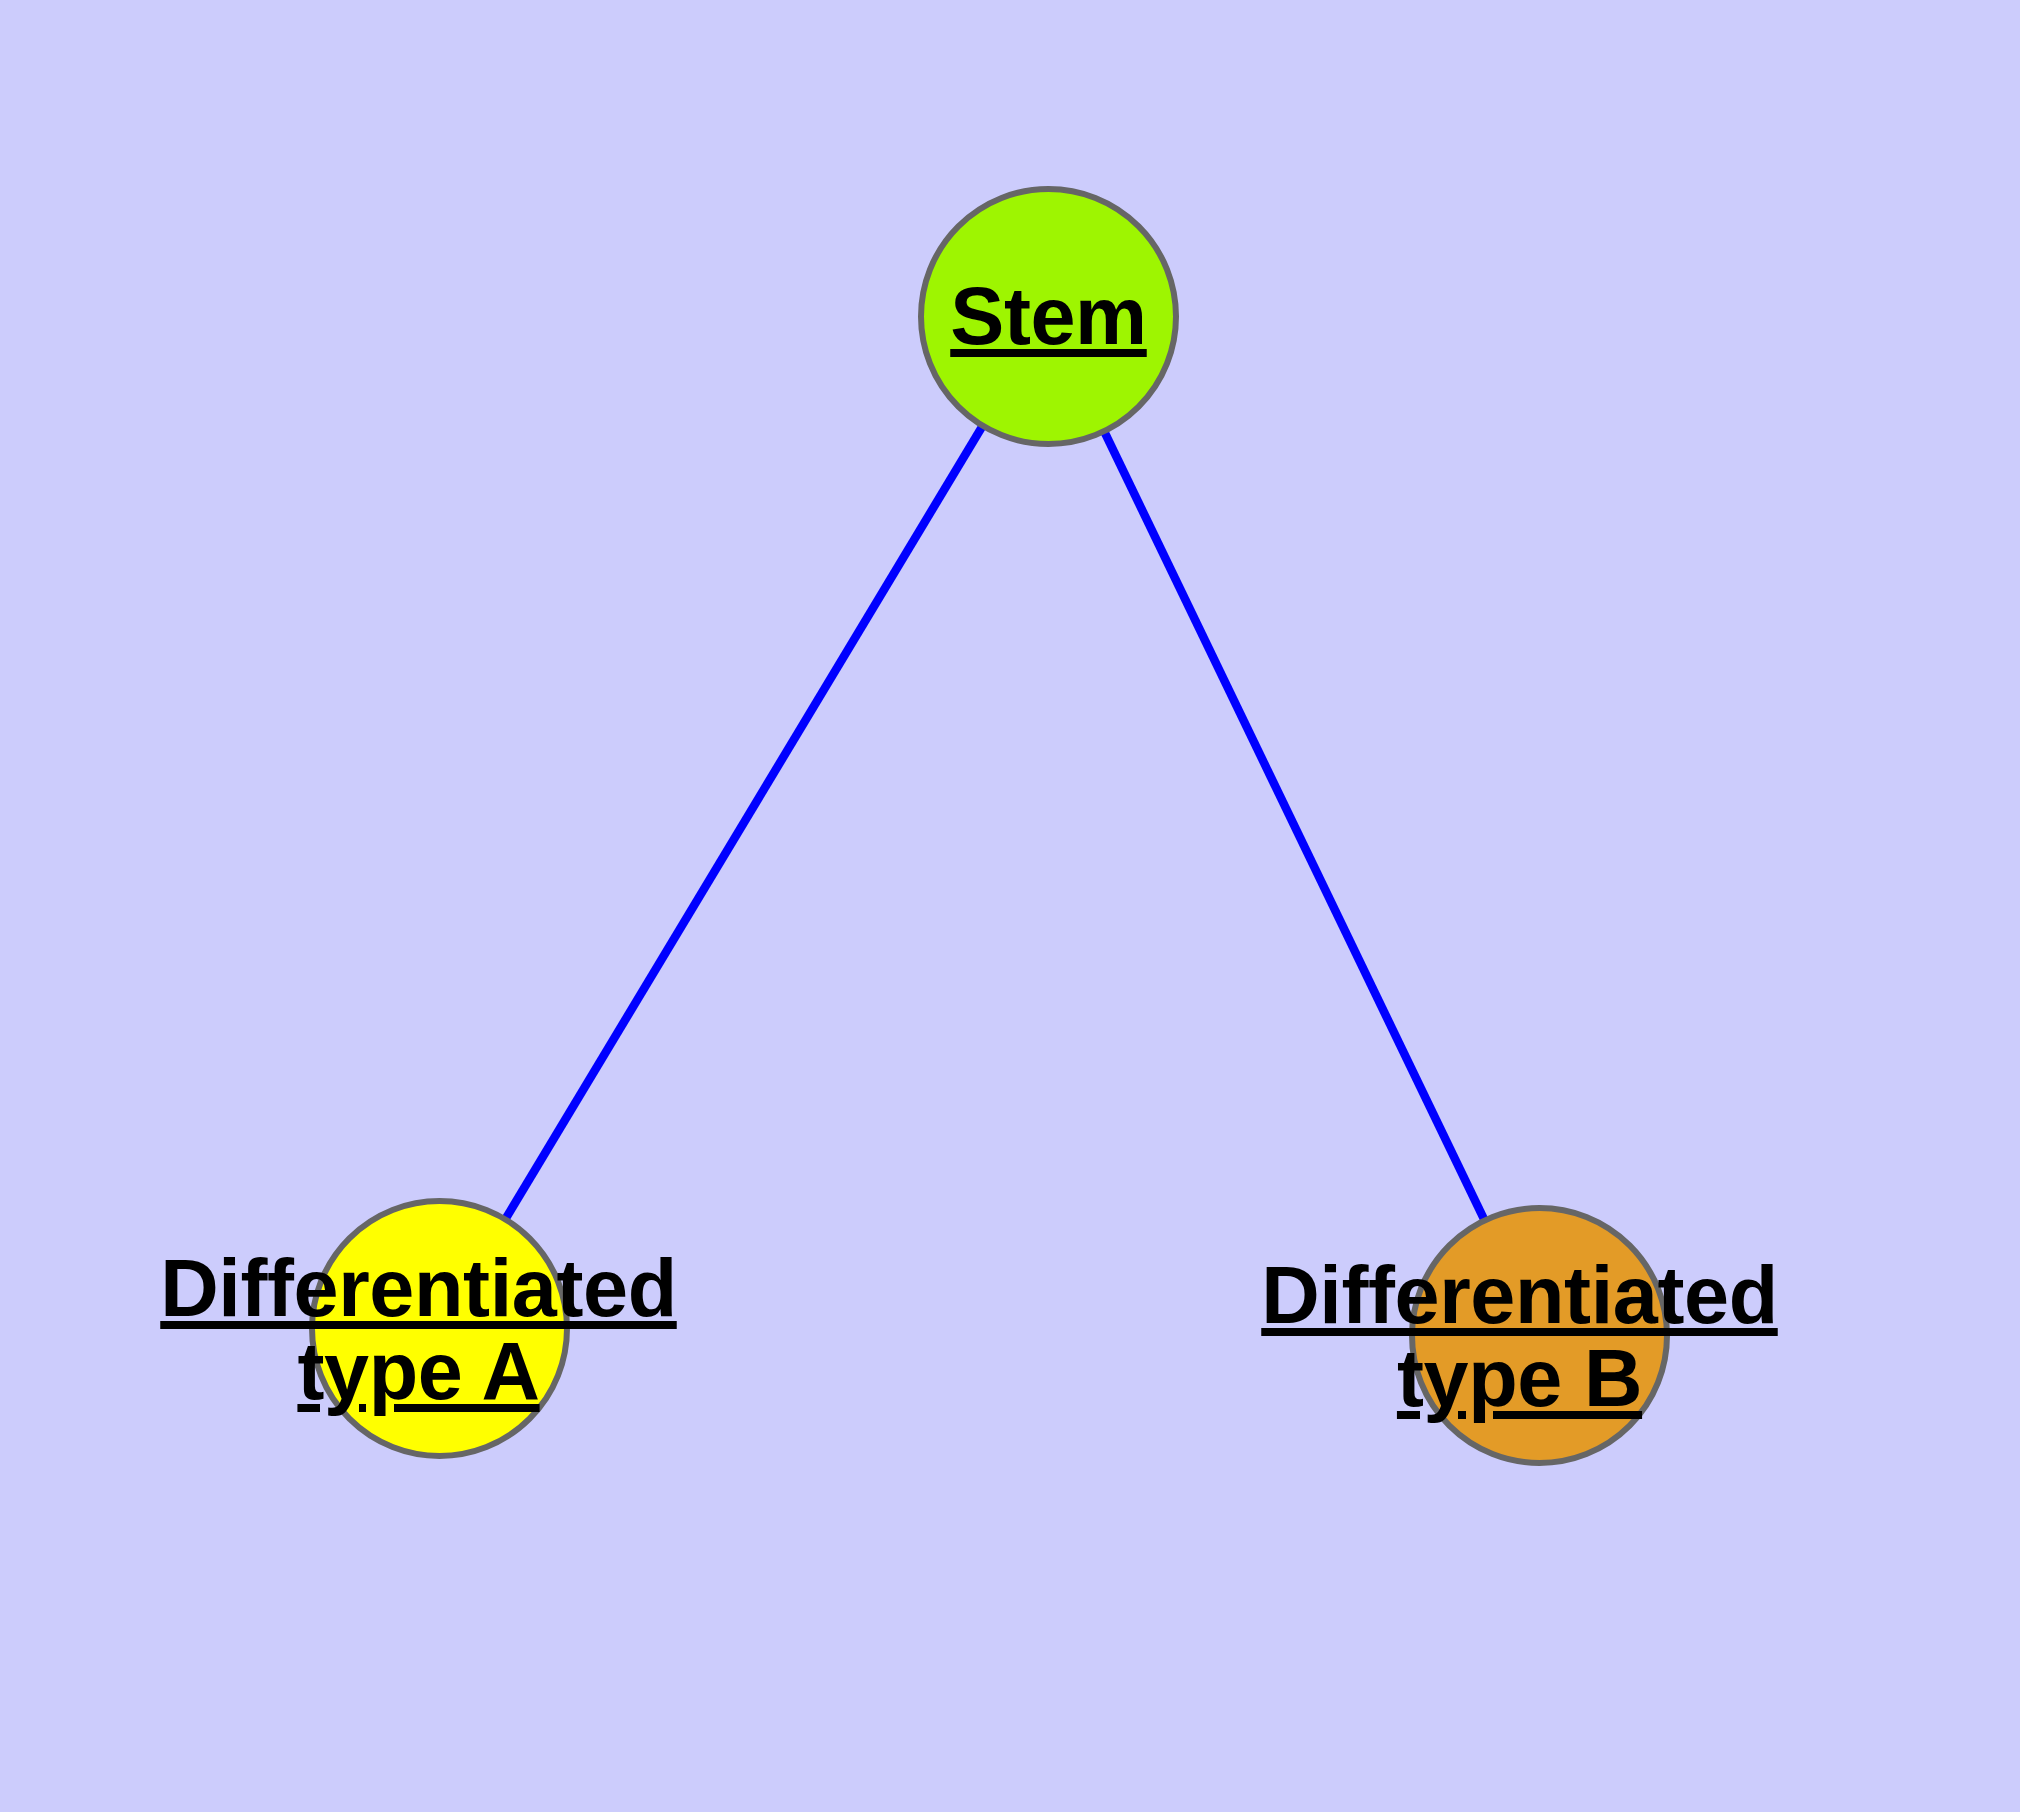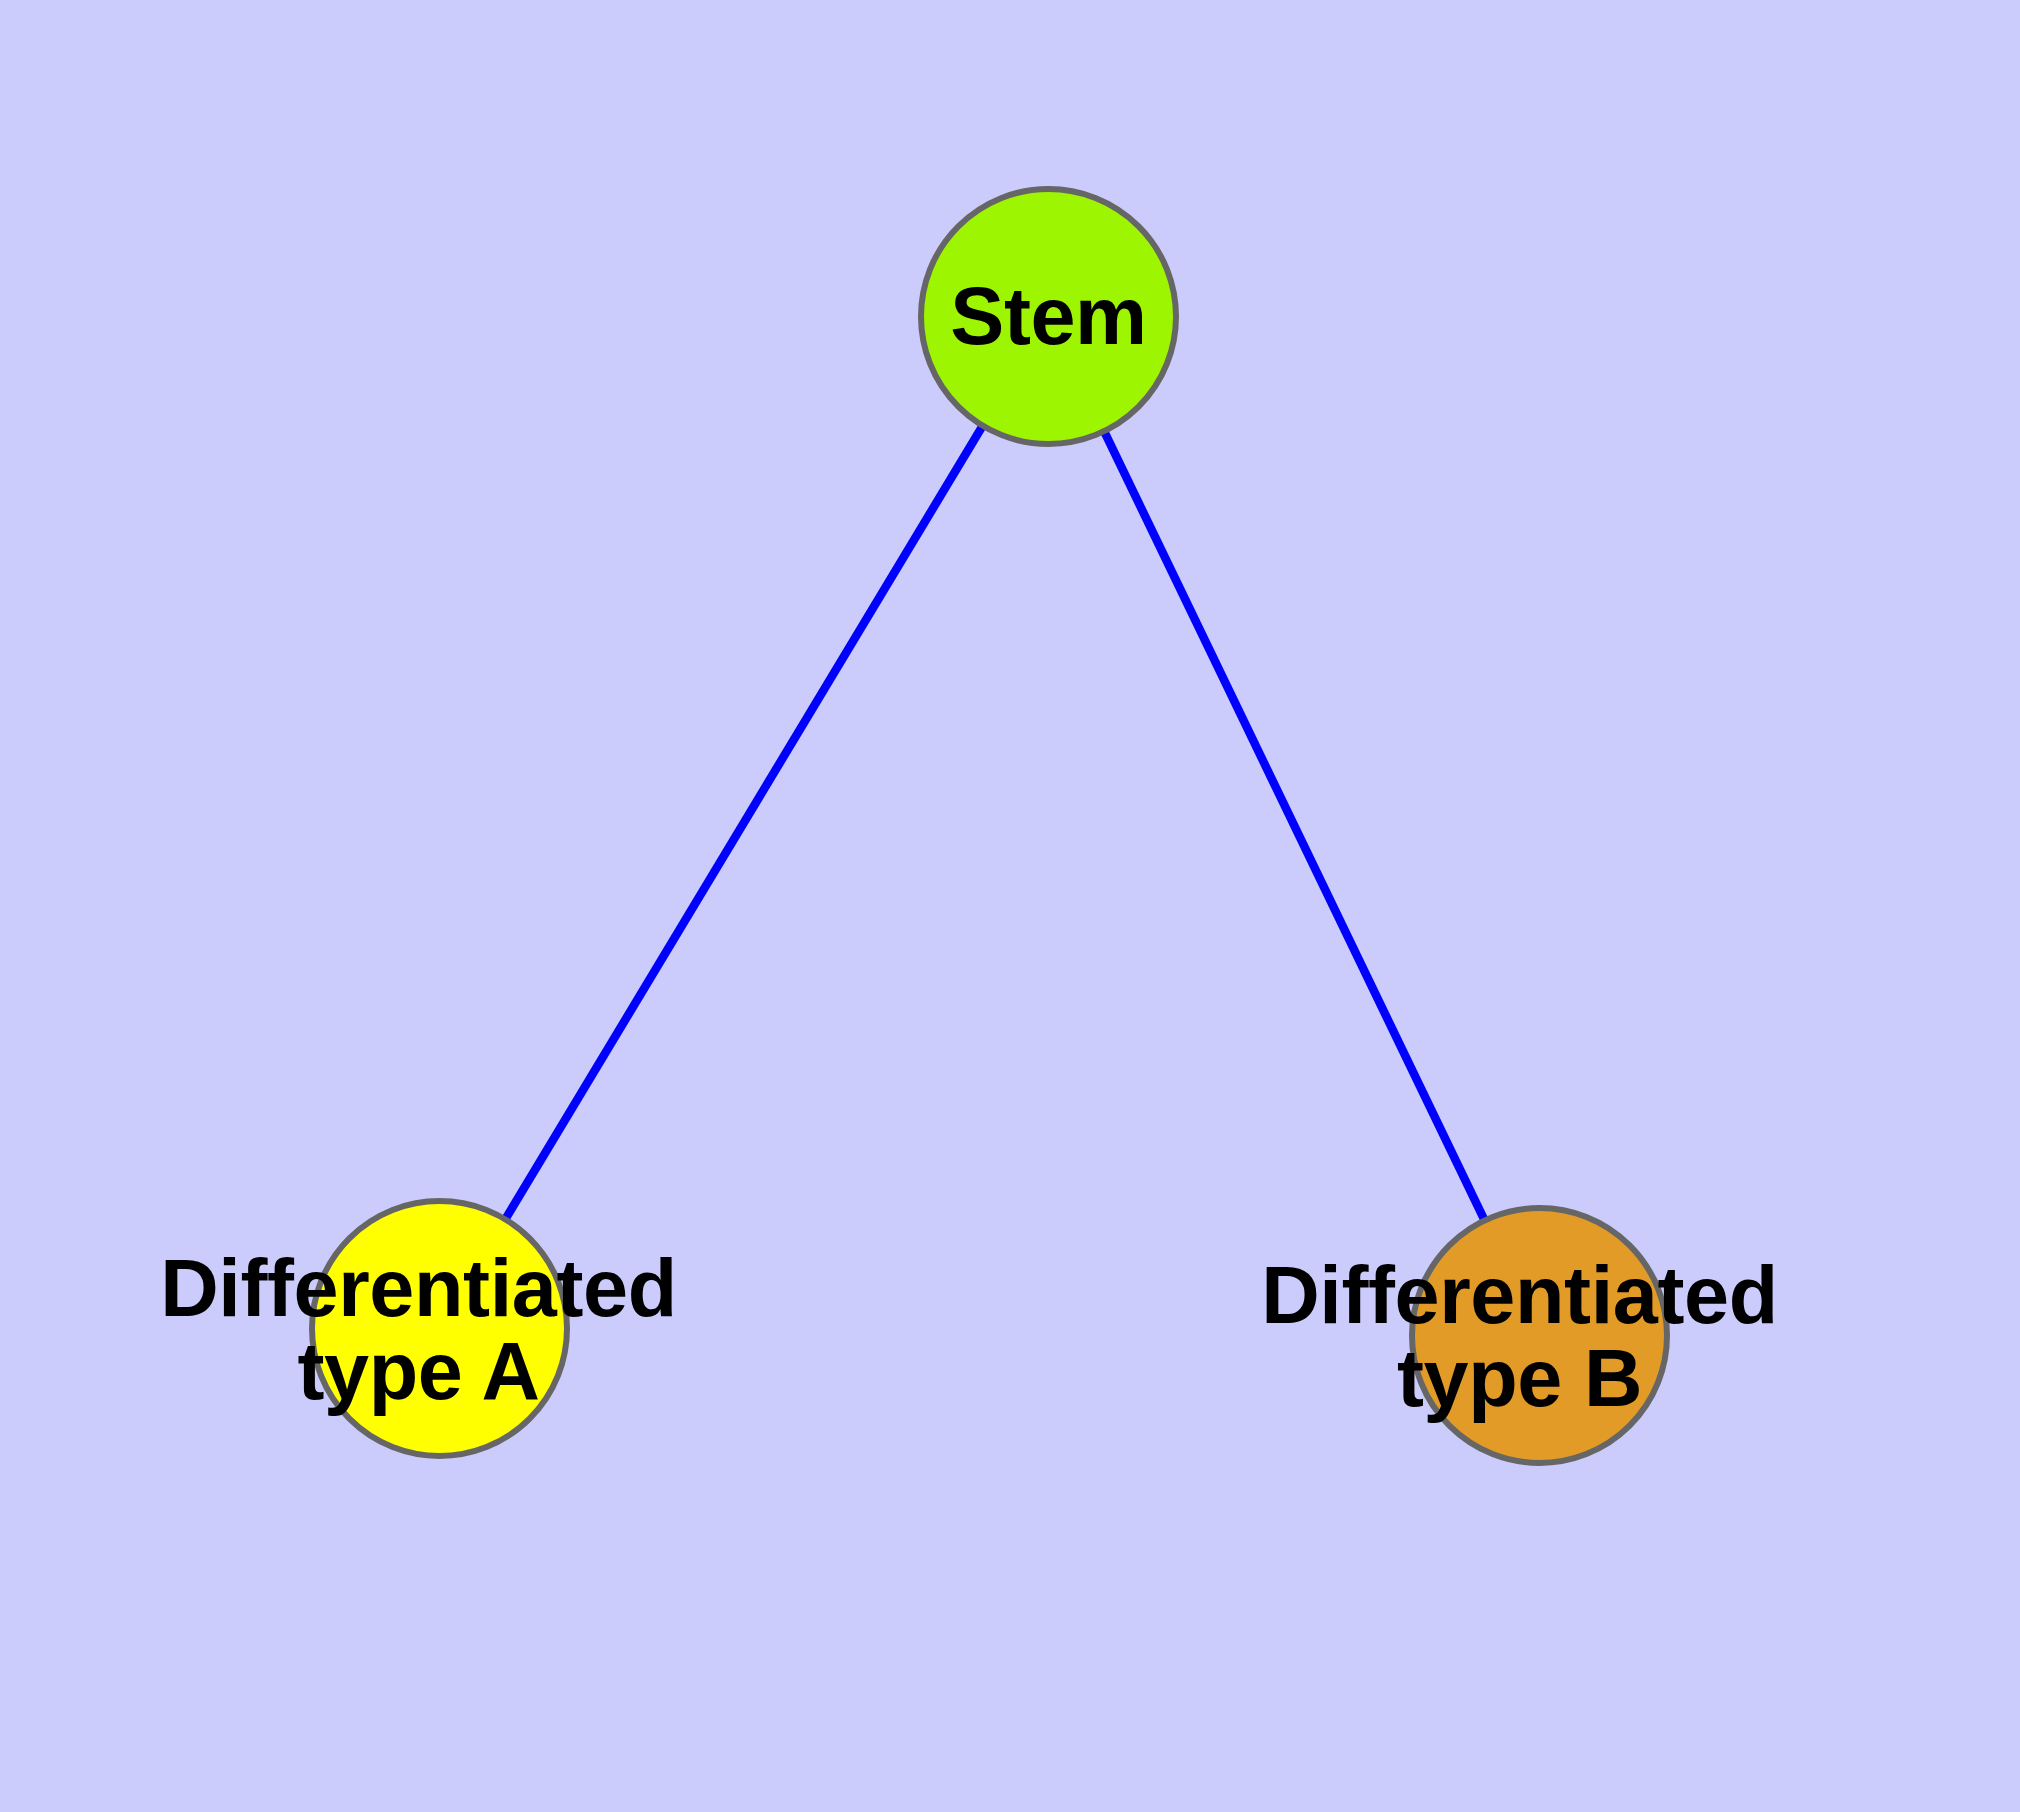--- a/index.html
+++ b/index.html
@@ -34,20 +34,21 @@
   .node-label {
     position: absolute;
     text-align: center;
     font-family: "Liberation Sans", sans-serif;
     font-weight: bold;
     font-size: 81px;
     line-height: 1.02;
     color: #000000;
     white-space: pre;
     letter-spacing: -0.4px;
+    text-decoration: underline;
   }
 </style>
 </head>
 <body>
 
 <div id="graph-canvas" style="width: 2021px; height: 1812px; background: rgb(204, 204, 252);">
 
   <svg id="edge-layer" viewBox="0 0 2384 2138" width="2021" height="1812" xmlns="http://www.w3.org/2000/svg">
     <line class="graph-edge" x1="1237" y1="373" x2="518" y2="1568" stroke="#0000ff" stroke-width="10" stroke-linecap="butt"></line>
     <line class="graph-edge" x1="1237" y1="373" x2="1817" y2="1576" stroke="#0000ff" stroke-width="10" stroke-linecap="butt"></line>

